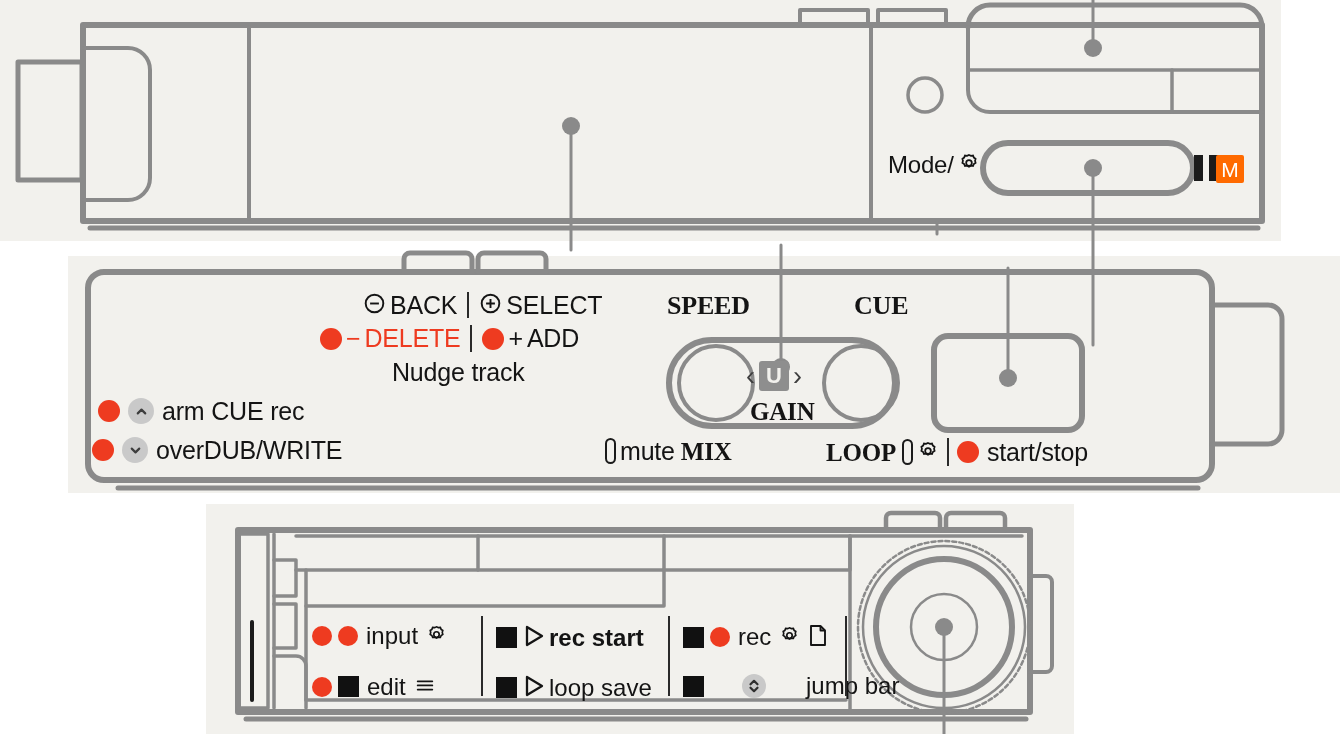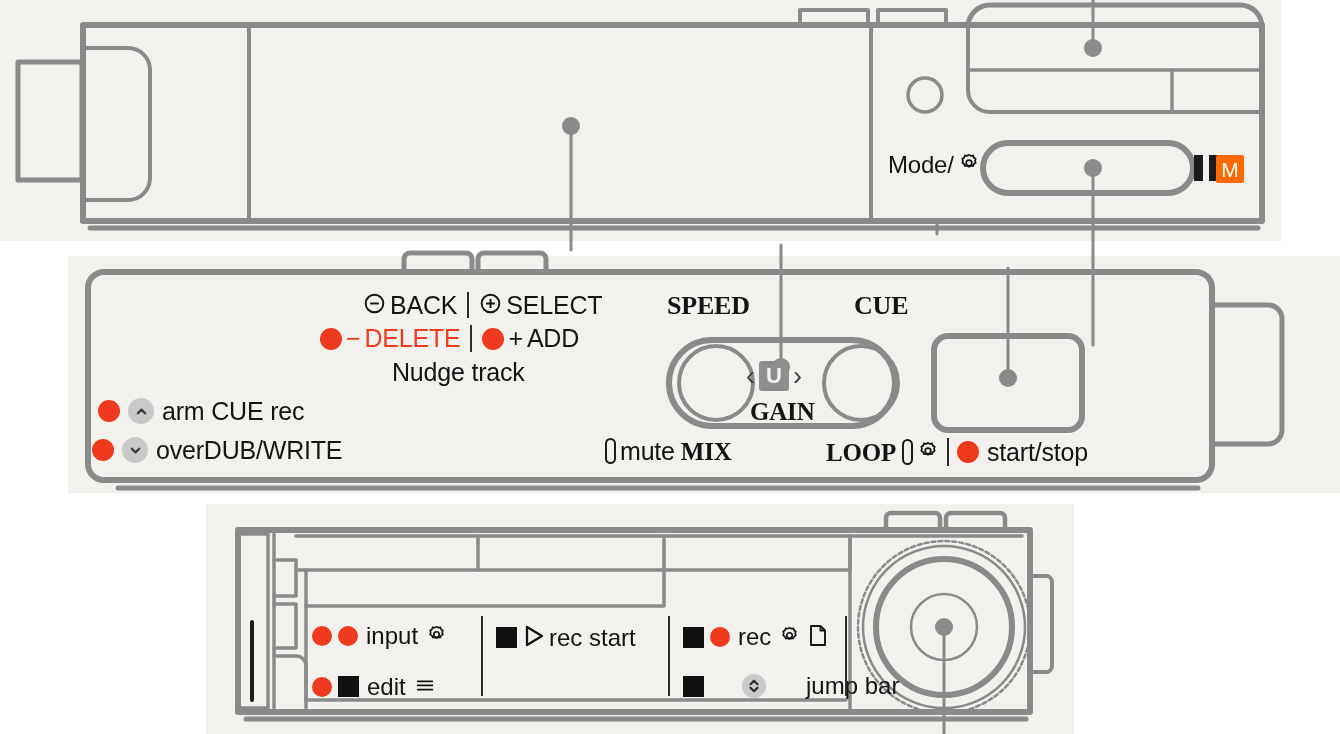--- a/index.html
+++ b/index.html
@@ -314,30 +314,41 @@
     <span class="gap8"></span>
     <span>
       <svg width="22" height="22" viewBox="0 0 24 24" fill="none" stroke="#141414" stroke-width="1.9" stroke-linecap="round">
         <path d="M4 8 h16 M4 12.5 h16 M4 17 h16"></path>
       </svg>
     </span>
   </div>
 
   <div class="lbl" style="left:481px; top:616px; width:2px; height:80px; background:#2a2a2a;"></div>
 
-  <div class="lbl row" style="left:496px; top:624px;">
+  <div class="lbl row" style="left:496px; top:624px;font-weight:bold;">
     <span class="blk-sq"></span>
     <span class="gap6"></span>
     <span>
       <svg width="22" height="24" viewBox="0 0 22 24" fill="none" stroke="#141414" stroke-width="2.3" stroke-linejoin="round">
           <path d="M4 3 L19 12 L4 21 Z"></path>
         </svg>
     </span>
     <span class="gap4"></span>
     <span class="t-sm">rec start</span>
+  </div>
+  <div class="lbl row" style="left:496px; top:674px;">
+    <span class="blk-sq"></span>
+    <span class="gap6"></span>
+    <span>
+      <svg width="22" height="24" viewBox="0 0 22 24" fill="none" stroke="#141414" stroke-width="2.3" stroke-linejoin="round">
+          <path d="M4 3 L19 12 L4 21 Z"></path>
+        </svg>
+    </span>
+    <span class="gap4"></span>
+    <span class="t-sm">loop save</span>
   </div>
 
   <div class="lbl" style="left:668px; top:616px; width:2px; height:80px; background:#2a2a2a;"></div>
 
   <div class="lbl row" style="left:683px; top:624px;text-align:center;">
     <span class="blk-sq"></span>
     <span class="gap6"></span>
     <span class="red-dot sm"></span>
     <span class="gap8"></span>
     <span class="t-sm">rec</span>

